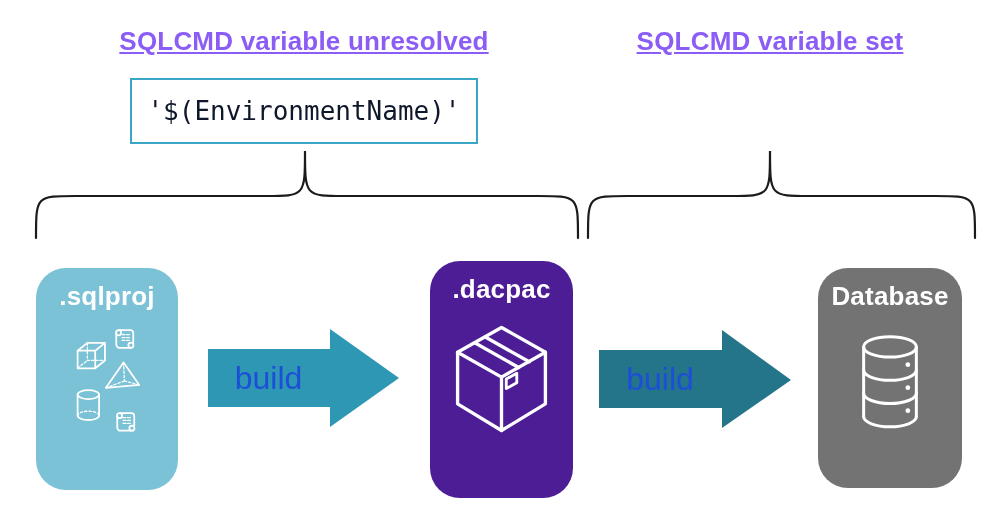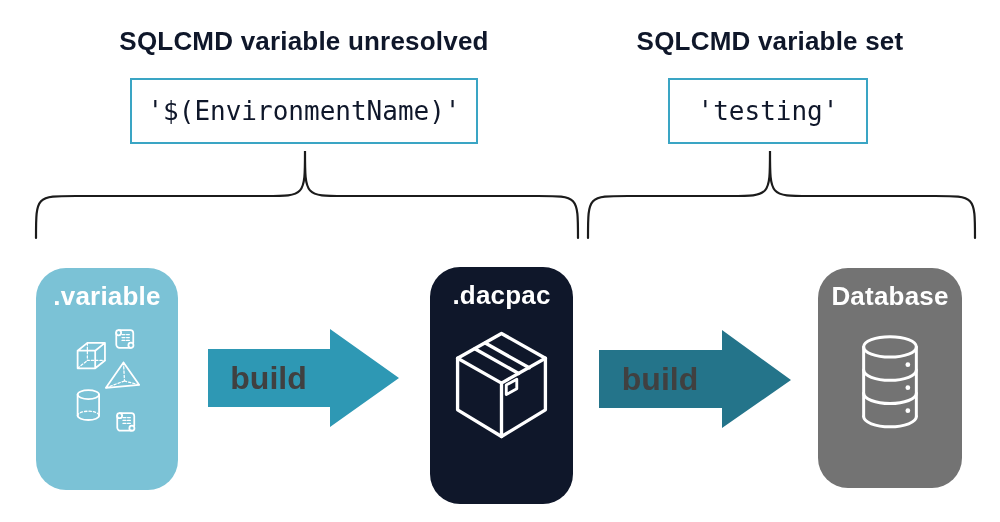--- a/index.html
+++ b/index.html
@@ -2,82 +2,79 @@
 <html><head>
 <meta charset="utf-8">
 <style>
   html,body{margin:0;padding:0;background:#ffffff;}
   .canvas{
     position:relative;width:1000px;height:522px;background:#ffffff;overflow:hidden;
     font-family:"Liberation Sans", sans-serif;
   }
   .heading{
     position:absolute;top:26px;width:500px;text-align:center;
-    font-size:26px;font-weight:bold;color:#0f172a;letter-spacing:0.2px;
+    font-size:26px;font-weight:bold;color:#8b5cf6;letter-spacing:0.2px;text-decoration:underline;
   }
   #heading-left{left:54px;}
   #heading-right{left:520px;}
   .value-box{
     position:absolute;top:78px;height:66px;box-sizing:border-box;
     border:2.5px solid #3AA5C4;background:#ffffff;
     display:flex;align-items:center;justify-content:center;
   }
   #value-box-left{left:130px;width:348px;}
   #value-box-right{left:668px;width:200px;}
   .value-code{
     font-family:"DejaVu Sans Mono", monospace;
     font-size:26px;color:#0f172a;white-space:pre;
   }
   .braces{position:absolute;left:0;top:140px;width:1000px;height:110px;}
   .card{
     position:absolute;border-radius:30px;
   }
   #card-sqlproj{left:36px;top:268px;width:142px;height:222px;background:#7BC2D6;}
-  #card-dacpac{left:430px;top:267px;width:143px;height:237px;background:#0f172a;}
+  #card-dacpac{left:430px;top:261px;width:143px;height:237px;background:#4c1d95;}
   #card-database{left:818px;top:268px;width:144px;height:220px;background:#737373;}
   .card-title{
     padding-top:13px;text-align:center;color:#ffffff;
     font-size:26px;font-weight:bold;letter-spacing:0.2px;
   }
   .icon-svg{position:absolute;}
   #sqlproj-icons{left:26px;top:52px;width:82px;height:118px;}
   #package-icon-svg{left:19px;top:56px;width:105px;height:124px;}
   #database-icon-svg{left:38px;top:66px;width:68px;height:98px;}
   .arrow-svg{position:absolute;}
   #build-arrow-svg{left:207px;top:328px;width:194px;height:100px;}
   #deploy-arrow-svg{left:598px;top:329px;width:195px;height:100px;}
   .arrow-label{
     position:absolute;display:flex;align-items:center;justify-content:center;
-    color:#404040;font-size:32px;font-weight:bold;
+    color:#1d4ed8;font-size:32px;font-weight:normal;
   }
   #build-label{left:207px;top:349px;width:123px;height:58px;}
   #deploy-label{left:598px;top:350px;width:124px;height:58px;}
 </style>
 </head>
 <body>
 
 <div class="canvas">
 
   <div id="heading-left" class="heading">SQLCMD variable unresolved</div>
   <div id="heading-right" class="heading">SQLCMD variable set</div>
 
   <div id="value-box-left" class="value-box">
     <span class="value-code">'$(EnvironmentName)'</span>
   </div>
-  <div id="value-box-right" class="value-box">
-    <span class="value-code">'testing'</span>
-  </div>
 
   <svg class="braces" viewBox="0 0 1000 110">
     <path d="M36 98 C36 56,36 56,76 56 L265 56 C305 56,305 56,305 11 C305 56,305 56,345 56 L538 56 C578 56,578 56,578 98" fill="none" stroke="#1B1B1B" stroke-width="2.2" stroke-linecap="round"></path>
     <path d="M588 98 C588 56,588 56,628 56 L730 56 C770 56,770 56,770 11 C770 56,770 56,810 56 L935 56 C975 56,975 56,975 98" fill="none" stroke="#1B1B1B" stroke-width="2.2" stroke-linecap="round"></path>
   </svg>
 
   <div id="card-sqlproj" class="card">
-    <div class="card-title">.variable</div>
+    <div class="card-title">.sqlproj</div>
     <svg id="sqlproj-icons" class="icon-svg" viewBox="0 0 84 118">
       <g fill="none" stroke="#ffffff" stroke-width="1.8" stroke-linecap="round" stroke-linejoin="round">
 
         <g transform="translate(13,19)">
           <path d="M3 11 H21 V29 H3 Z M3 11 L13 3 H31 L21 11 M31 3 V21 L21 29"></path>
           <path d="M13 3 V21 H31 M3 29 L13 21" stroke-width="1.3" stroke-dasharray="2.4 2"></path>
         </g>
 
         <g transform="translate(52,6)">
           <circle cx="6" cy="5.6" r="2.6"></circle>

